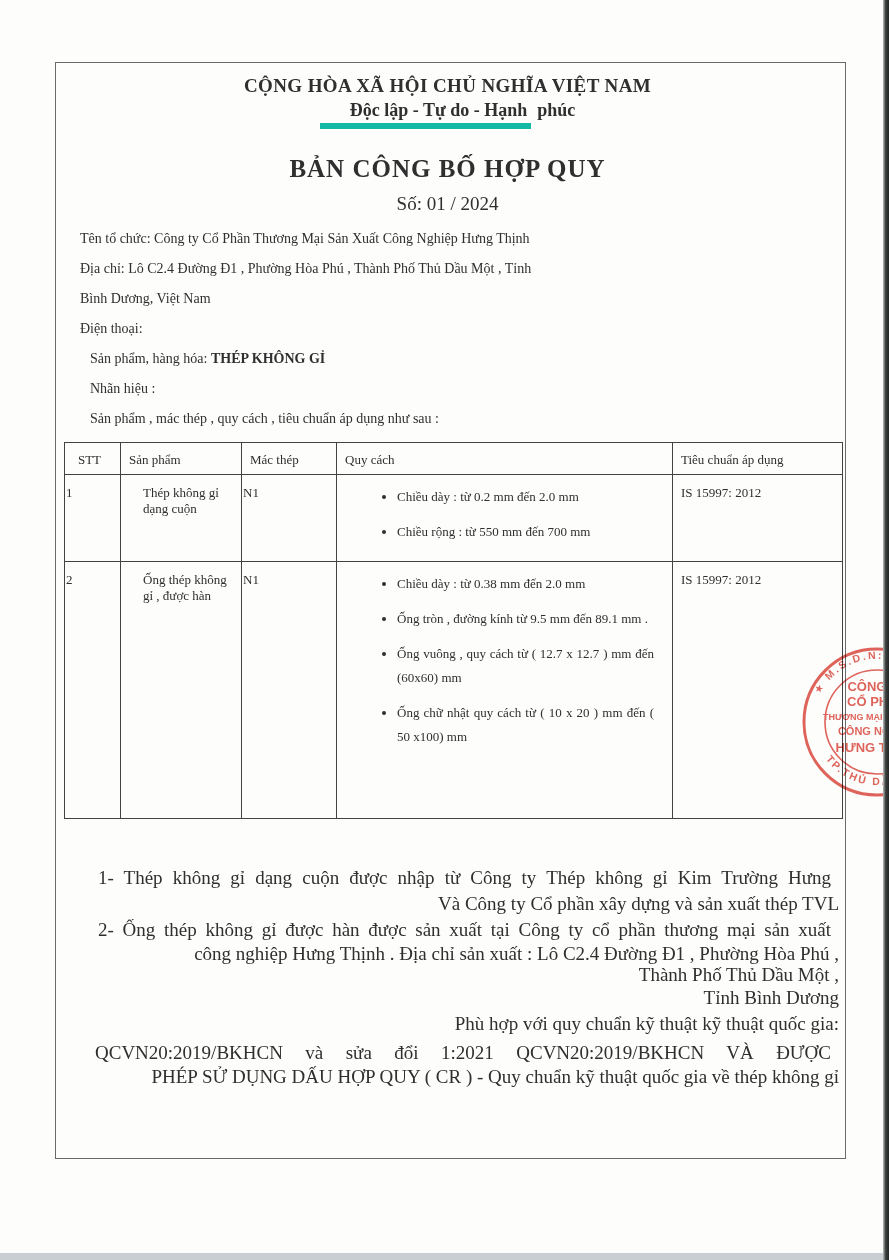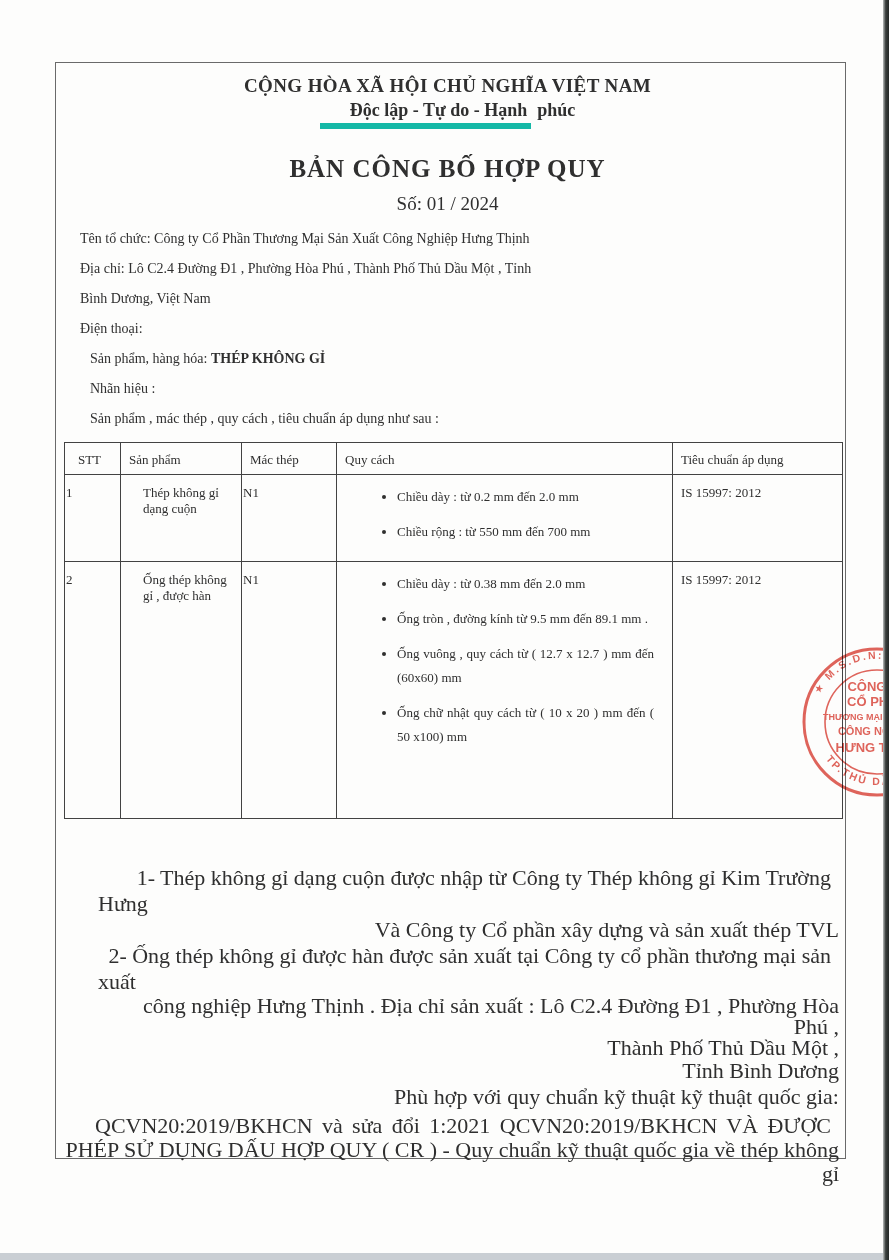--- a/index.html
+++ b/index.html
@@ -45,21 +45,21 @@
   td.prod{padding:10px 8px 6px 22px;text-align:justify;}
   td.grade{text-align:center;padding-top:10px;}
   td.std{padding:10px 4px 6px 8px;}
   td.specs{padding:6px 0 6px 0;}
   tr.r1 td{height:78px;}
   tr.r2 td{height:257px;}
   ul.blt{margin:4px 18px 0 0;padding-left:60px;}
   ul.blt li{margin-bottom:11px;text-align:justify;line-height:24px;}
   ul.blt li::marker{color:#2f2f2f;font-size:14px;}
 
-  .notes{margin-top:46px;font-size:22px;}
+  .notes{margin-top:46px;font-size:19px;}
   .notes .nl{line-height:26px;text-align:right;}
   .jst{text-align:justify;text-align-last:justify;}
   .n-i1{padding-left:42px;padding-right:8px;}
   .n-i2{padding-left:33px;}
   .n-i3{padding-left:49px;line-height:21px !important;}
   .n-i4{padding-left:39px;padding-right:8px;margin-top:4px;line-height:24px !important;}
   .n-i5{padding-left:6px;line-height:24px !important;}
 
   
   .stamp{position:absolute;left:792px;top:637px;width:170px;height:170px;

